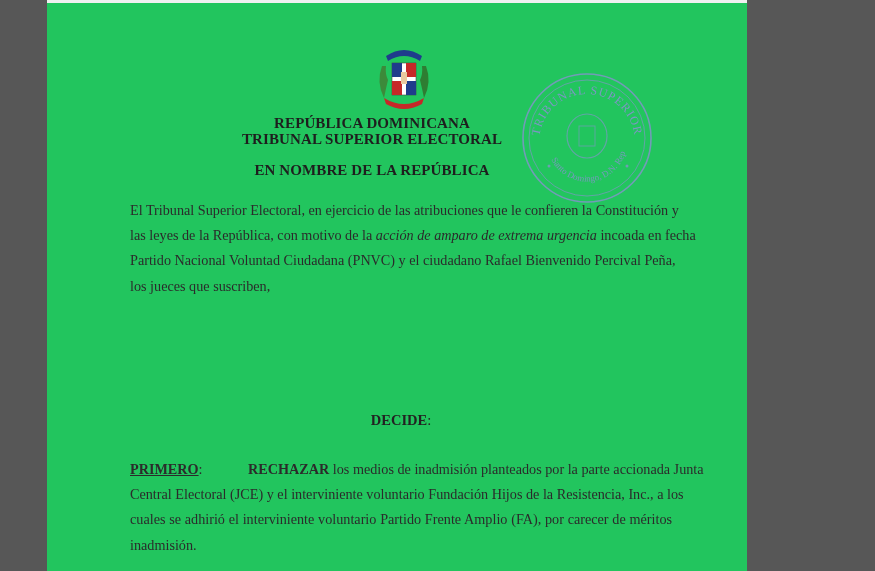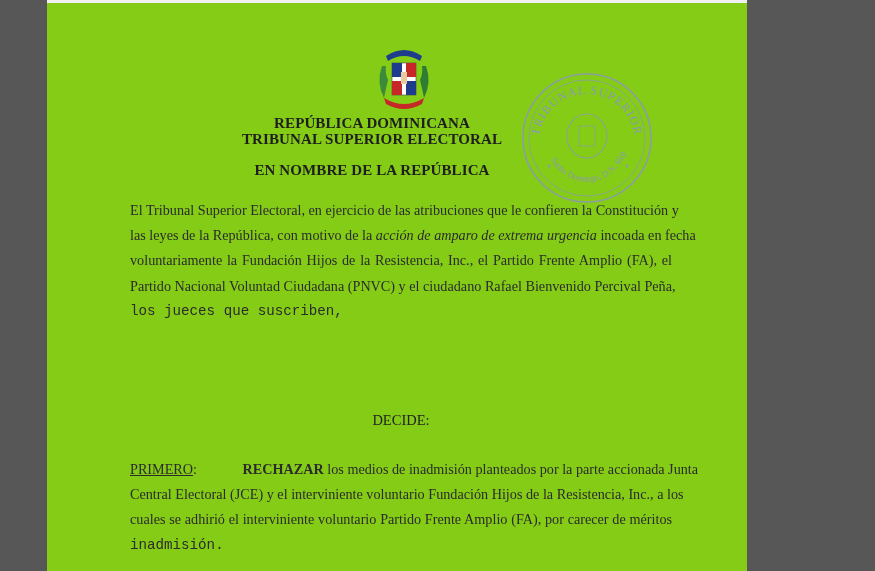--- a/index.html
+++ b/index.html
@@ -13,21 +13,21 @@
       position: relative;
       overflow: hidden;
       font-family: "Liberation Serif", "DejaVu Serif", serif;
     }
     .page {
       position: absolute;
       left: 47px;
       top: 0;
       width: 700px;
       height: 571px;
-      background: #84cc16;
+      background: #22c55e;
       color: #2a2a2a;
       overflow: hidden;
     }
     .page-topline {
       position: absolute;
       left: 0; top: 0; width: 100%; height: 3px;
       background: #f0f0f0;
     }
     .coat {
       position: absolute;
@@ -67,35 +67,34 @@
     }
     .para .ln {
       display: block;
       text-align: justify;
       text-align-last: justify;
       white-space: nowrap;
       height: 25.2px;
     }
     .para .ln.last {
       text-align-last: left;
-      font-family: Liberation Mono, monospace;
     }
     .intro { top: 198px; }
     .decide {
       position: absolute;
       top: 412px;
       left: 83px;
       width: 542px;
       text-align: center;
       font-size: 14.5px;
       color: #222;
     }
-    .decide b { font-weight: normal; }
+    .decide b { font-weight: bold; }
     .primero { top: 457px; }
-    .u { text-decoration: underline; font-weight: normal; }
+    .u { text-decoration: underline; font-weight: bold; }
     .b { font-weight: bold; margin-left: 42px; }
     i { font-style: italic; }
   </style>
 </head>
 <body>
 
 <div class="page">
   <div class="page-topline"></div>
 
   <svg class="coat" viewBox="0 0 64 70">
@@ -135,21 +134,20 @@
     </text>
     <ellipse cx="68" cy="66" rx="20" ry="22" fill="none" stroke="#8d8ed6" stroke-width="1.2" opacity="0.6"></ellipse>
     <rect x="60" y="56" width="16" height="20" fill="none" stroke="#8d8ed6" stroke-width="1" opacity="0.55"></rect>
     <circle cx="30" cy="96" r="1.5" fill="#8d8ed6" opacity="0.7"></circle>
     <circle cx="108" cy="96" r="1.5" fill="#8d8ed6" opacity="0.7"></circle>
   </svg>
 
   <div class="para intro">
     <span class="ln"><span>El Tribunal Superior Electoral, en ejercicio de las atribuciones que le confieren la Constitución y</span></span>
     <span class="ln"><span>las leyes de la República, con motivo de la </span><i>acción de amparo de extrema urgencia</i><span> incoada en fecha</span></span>
-    <span class="ln"><span>voluntariamente la Fundación Hijos de la Resistencia, Inc., el Partido Frente Amplio (FA), el</span></span>
     <span class="ln"><span>Partido Nacional Voluntad Ciudadana (PNVC) y el ciudadano Rafael Bienvenido Percival Peña,</span></span>
     <span class="ln last"><span>los jueces que suscriben,</span></span>
   </div>
 
   <div class="decide"><b>DECIDE</b><span>:</span></div>
 
   <div class="para primero">
     <span class="ln"><span class="u">PRIMERO</span><span>: </span><span class="b">RECHAZAR</span><span> los medios de inadmisión planteados por la parte accionada Junta</span></span>
     <span class="ln"><span>Central Electoral (JCE) y el interviniente voluntario Fundación Hijos de la Resistencia, Inc., a los</span></span>
     <span class="ln"><span>cuales se adhirió el interviniente voluntario Partido Frente Amplio (FA), por carecer de méritos</span></span>

